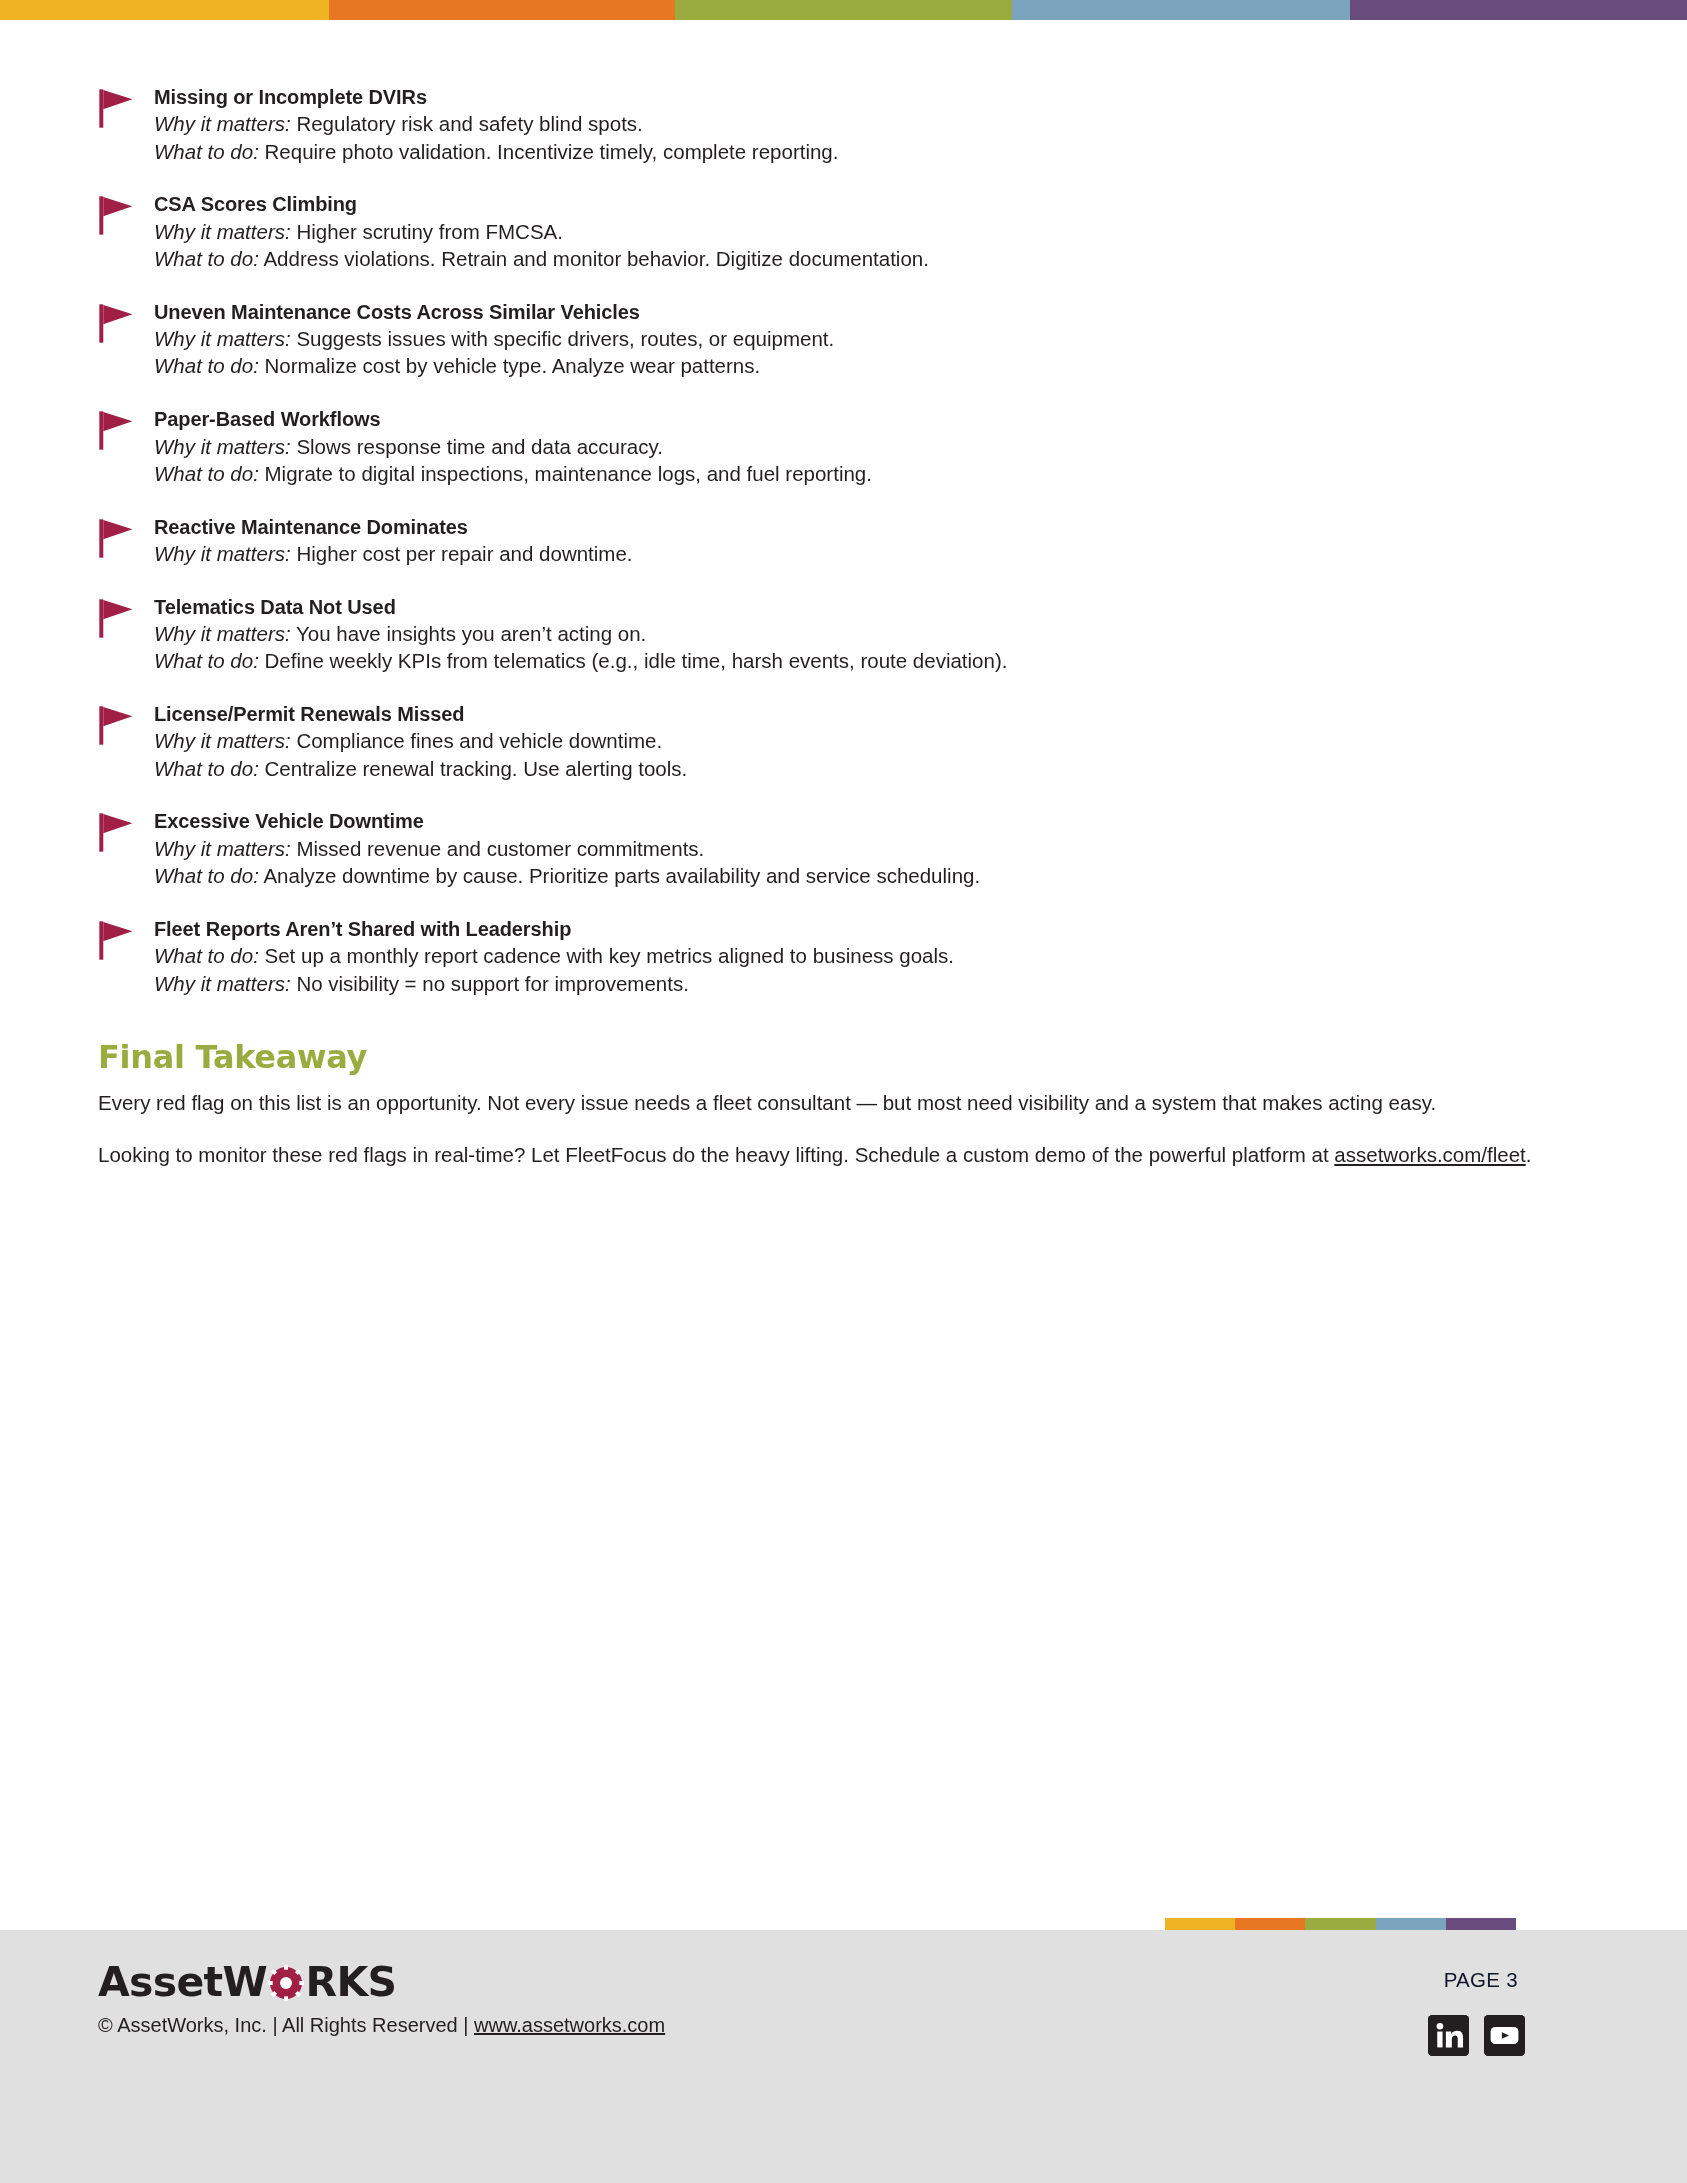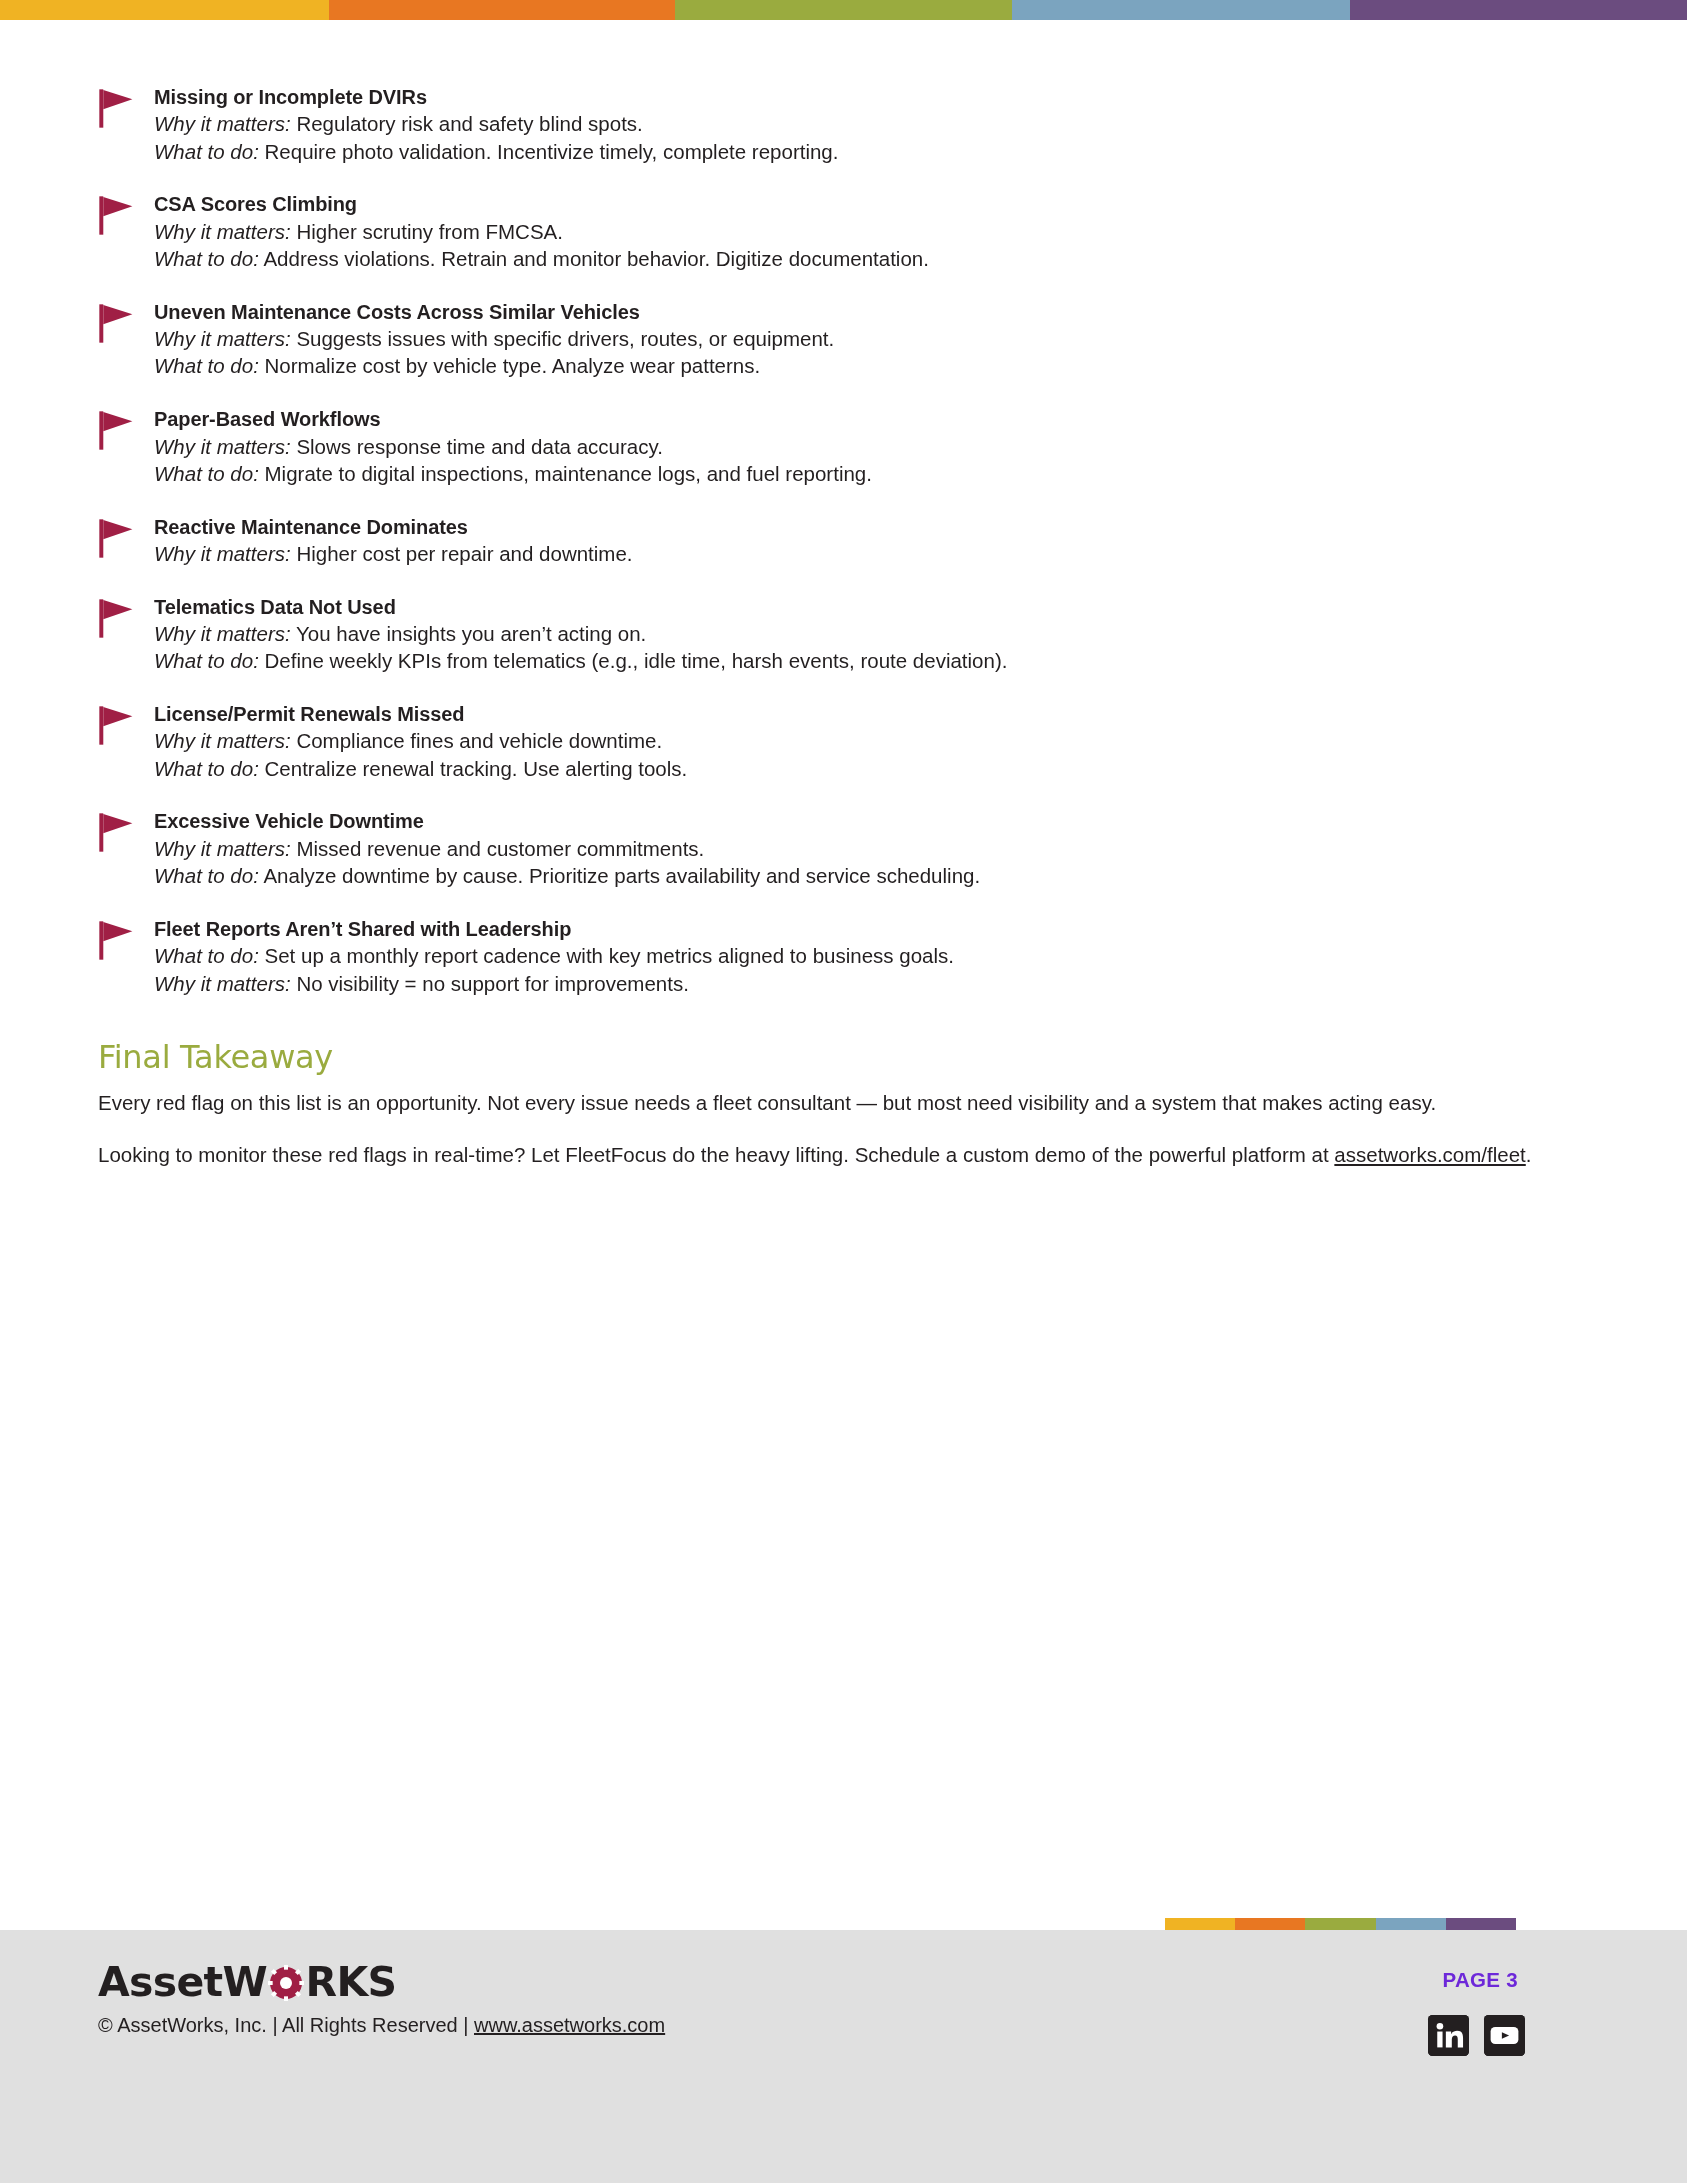--- a/index.html
+++ b/index.html
@@ -61,21 +61,21 @@
     font-size: 20.5px;
     line-height: 1.33;
     color: #231f20;
   }
   .flag-line .lbl {
     font-style: italic;
   }
 
   .section-heading {
     font-size: 32px;
-    font-weight: normal;
+    font-weight: bold;
     color: #9aab3f;
     margin: 41px 0 12px 0;
     letter-spacing: -0.3px;
     font-family: "DejaVu Sans", sans-serif;
   }
 
   .para {
     font-size: 20.5px;
     line-height: 1.43;
     color: #231f20;
@@ -138,23 +138,23 @@
   .copyright a {
     color: #231f20;
     text-decoration: underline;
   }
 
   .page-num {
     position: absolute;
     right: 169px;
     top: 38px;
     font-size: 20.5px;
-    font-weight: bold;
+    font-weight: normal;
     letter-spacing: 0.3px;
-    color: #6d28d9;
+    color: #0f172a;
   }
 
   .social {
     position: absolute;
     right: 162px;
     top: 85px;
     display: flex;
     gap: 14.6px;
   }
   .social-btn {

